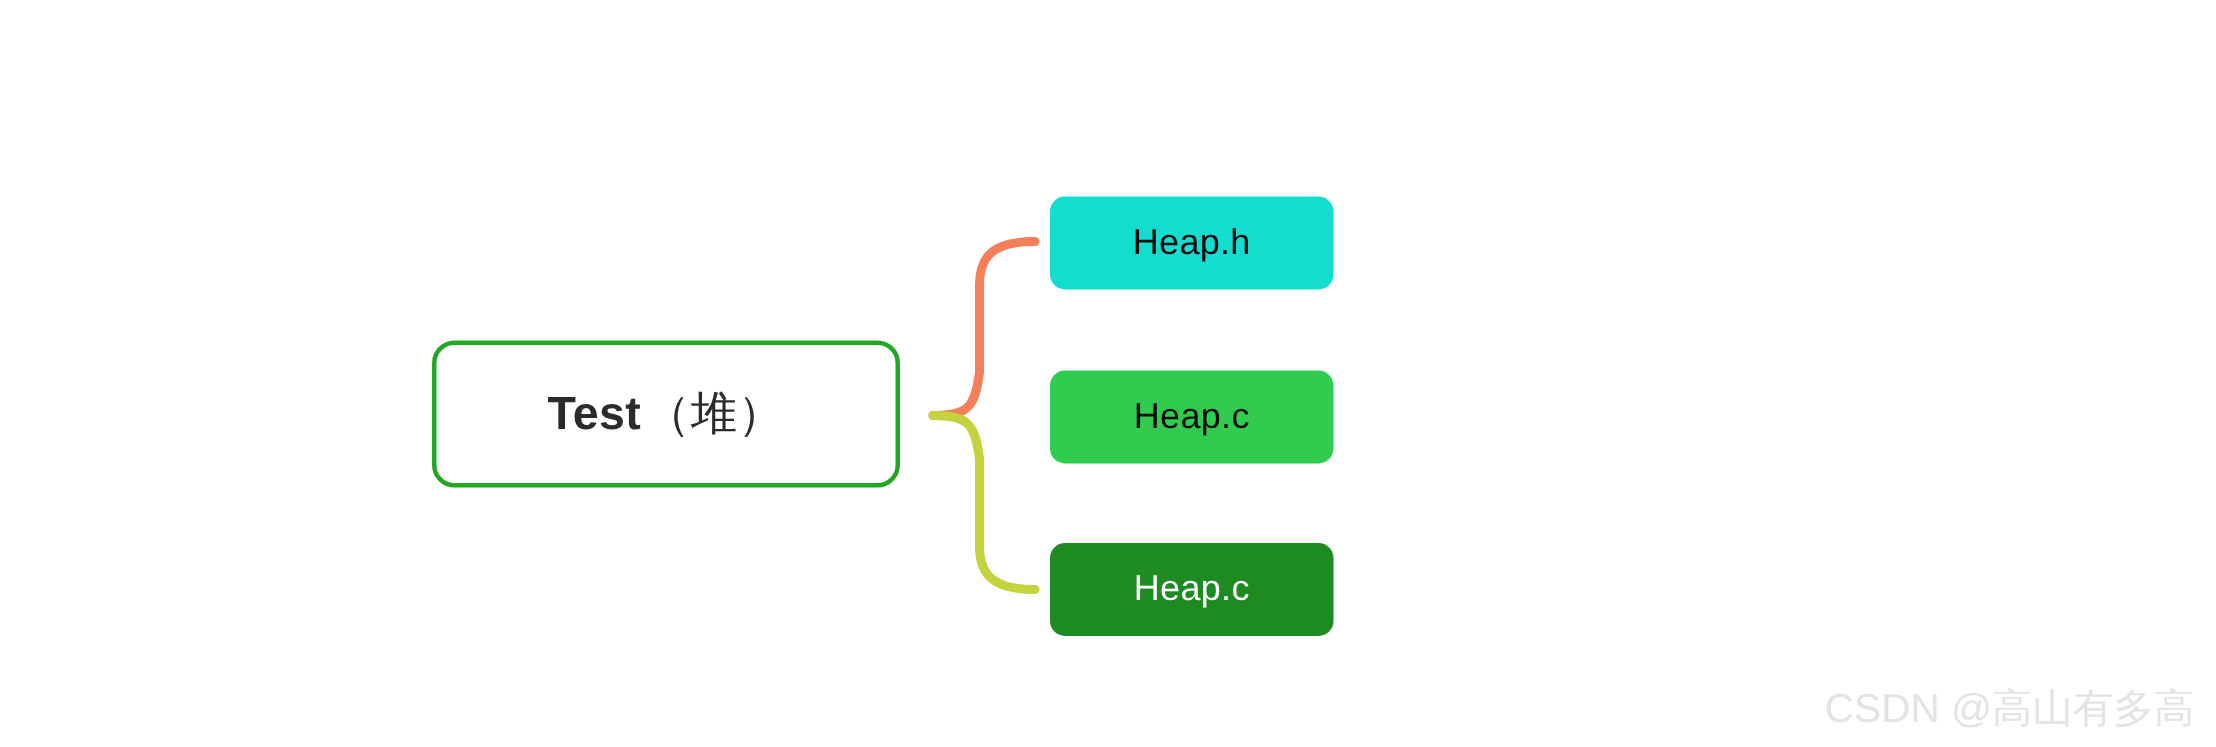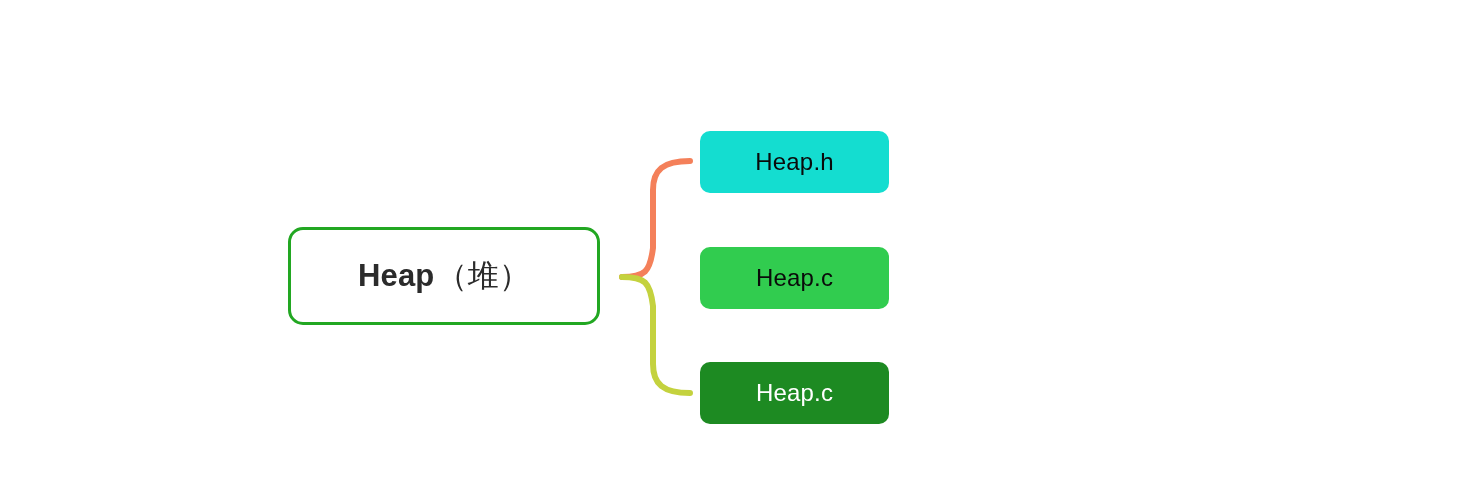--- a/index.html
+++ b/index.html
@@ -98,30 +98,31 @@
 
 <div id="mindmap-canvas">
 
   <svg class="connector-layer" viewBox="0 0 1477 498" width="1477" height="498" xmlns="http://www.w3.org/2000/svg">
     <path d="M 622 277 C 645 277, 650 272, 653 248 L 653 190 C 653 170, 663 161, 690 161" fill="none" stroke="#f4805a" stroke-width="6" stroke-linecap="round"></path>
     <path d="M 622 277 C 645 277, 650 282, 653 306 L 653 364 C 653 384, 663 393, 690 393" fill="none" stroke="#c4d23e" stroke-width="6" stroke-linecap="round"></path>
   </svg>
 
   <div class="root-node">
     <div class="root-label">
-      <span class="kw">Heap</span><span class="paren">（堆）</span>
+      <span class="kw">Test</span><span class="paren">（堆）</span>
     </div>
   </div>
 
   <div class="child-node" id="child-heap-h" style="background:#14ddd0;">
     <span class="child-label" style="color:#0a0a0a;">Heap.h</span>
   </div>
 
   <div class="child-node" id="child-heap-c" style="background:#31cc4f;">
     <span class="child-label" style="color:#0a0a0a;">Heap.c</span>
   </div>
 
   <div class="child-node" id="child-test-c" style="background:#1d8a22;">
     <span class="child-label" style="color:#ffffff;">Heap.c</span>
   </div>
 
+  <div class="watermark">CSDN @高山有多高</div>
 
 </div>
 
 </body></html>

